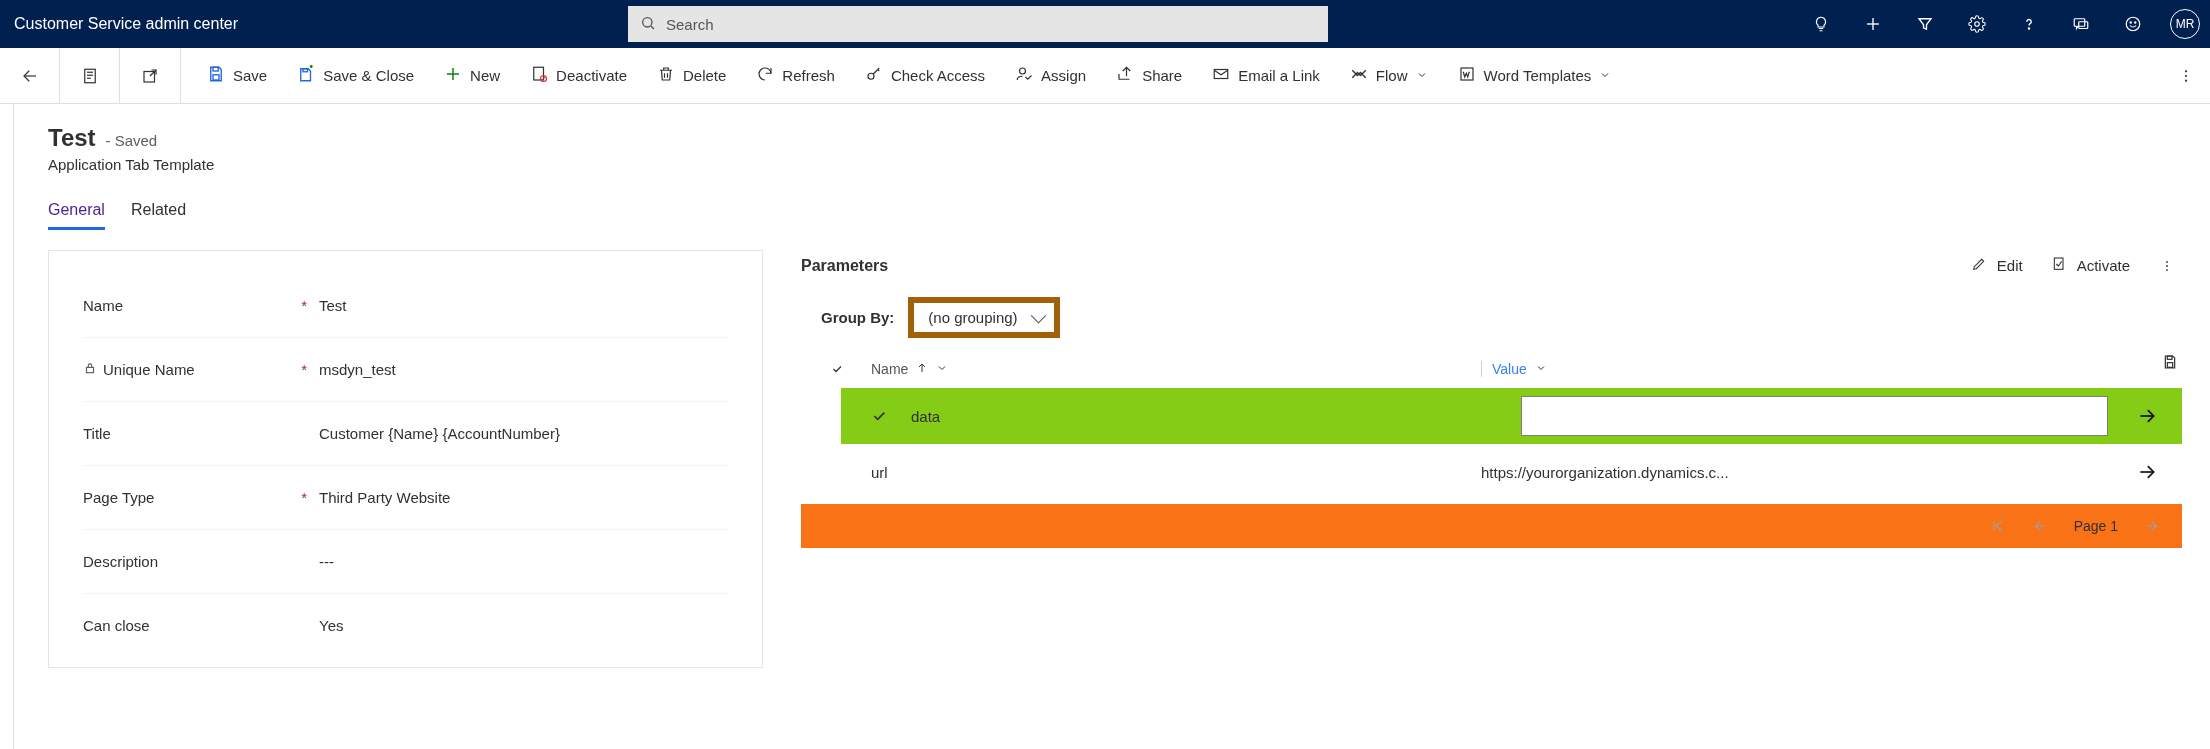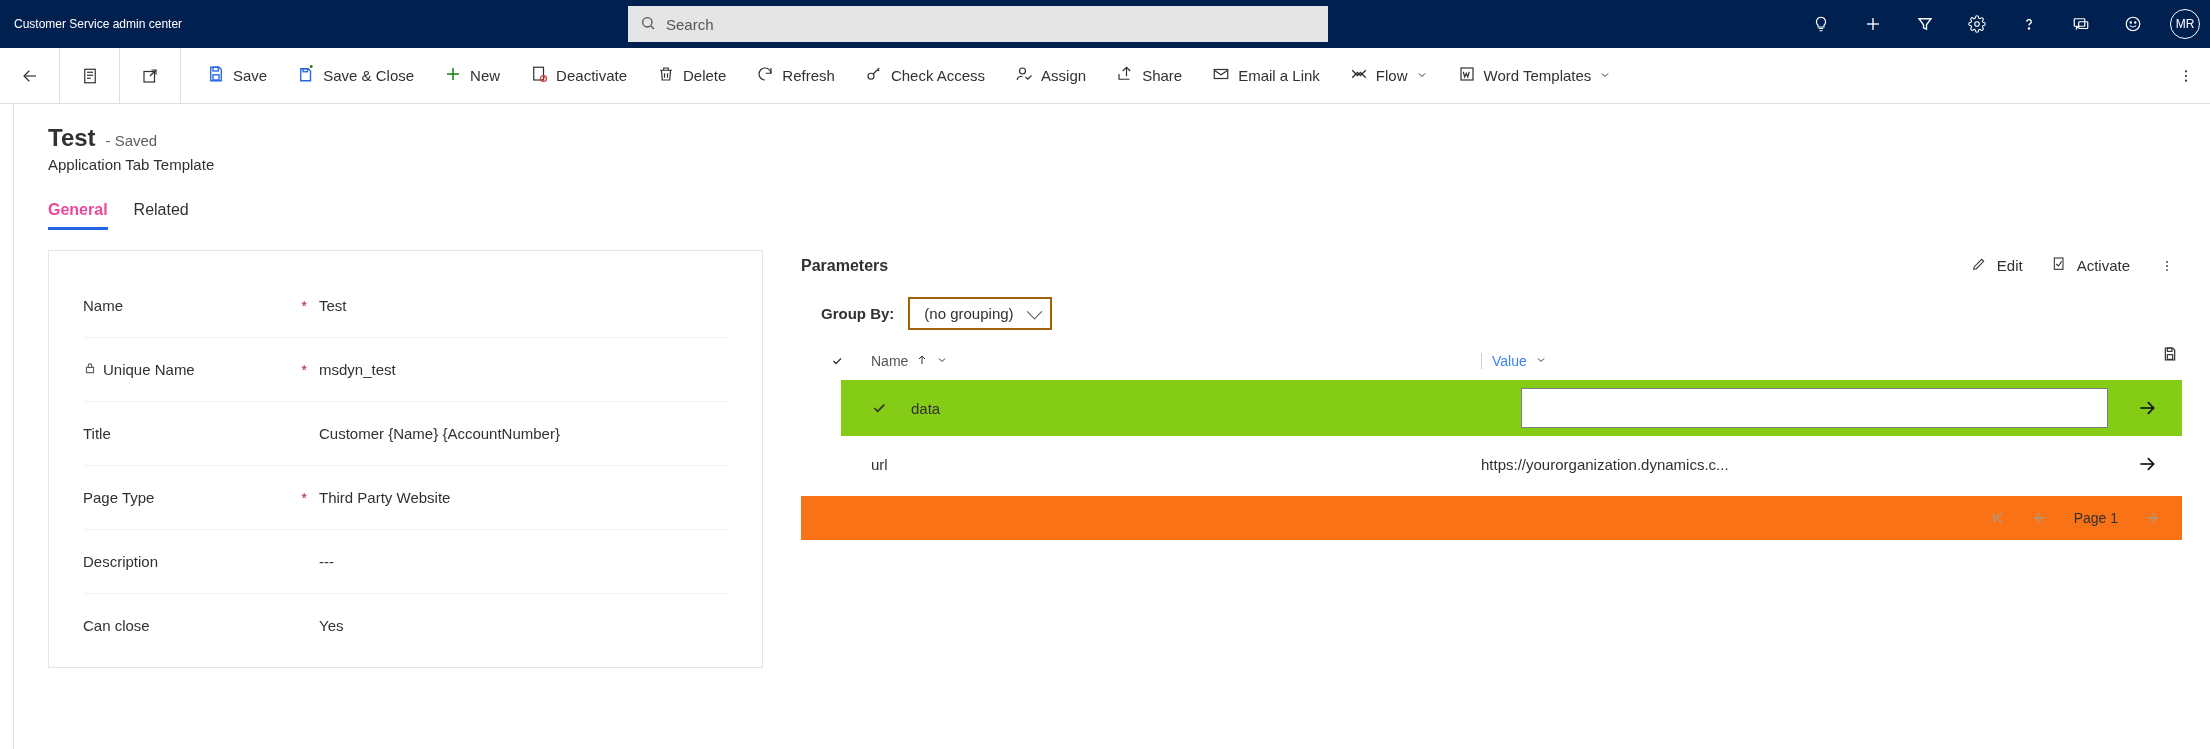--- a/index.html
+++ b/index.html
@@ -16,21 +16,21 @@
   
   .topbar {
     background: #002050;
     color: #fff;
     height: 48px;
     display: flex;
     align-items: center;
   }
   .topbar-title {
     padding-left: 14px;
-    font-size: 12px;
+    font-size: 16px;
     font-weight: 400;
     width: 628px;
     flex-shrink: 0;
   }
   .search-box {
     flex-shrink: 0;
     width: 700px;
     height: 36px;
     background: #e5e5e5;
     display: flex;
@@ -124,21 +124,21 @@
     width:14px;
     background:#fff;
     box-shadow: inset -1px 0 0 #e1dfdd;
   }
   .rec-title { font-size: 24px; font-weight: 600; display:inline; }
   .rec-state { font-size: 15px; color:#605e5c; font-weight:400; margin-left:6px; }
   .rec-subtitle { font-size: 15px; margin-top: 4px; }
 
   .tabs { display:flex; gap:26px; margin-top: 28px; }
   .tab { font-size:16px; padding-bottom:8px; cursor:pointer; border-bottom:3px solid transparent; }
-  .tab.active { font-weight:700; border-bottom-color:#2266e3; color:#ec4899; }
+  .tab.active { font-weight:400; border-bottom-color:#2266e3; color:#4c1d95; }
 
   .panels { display:flex; gap:38px; margin-top:20px; padding-right:28px; }
 
   .panel-left {
     width: 715px; border:1px solid #e5e5e5; padding: 22px 34px 10px 34px;
   }
   .field-row { display:flex; align-items:center; min-height:64px; }
   .field-row + .field-row { border-top:1px solid #f3f2f1; }
   .field-label { width:236px; font-size:15px; color:#323130; display:flex; align-items:center; gap:6px; position:relative; }
   .field-req { color:#a4262c; font-size:15px; position:absolute; right:12px; }
@@ -146,21 +146,21 @@
 
   .panel-right { flex:1; }
   .subgrid-header { display:flex; align-items:center; margin-bottom:12px; }
   .subgrid-title { font-size:16px; font-weight:700; flex:1; }
   .sg-btn { display:flex; align-items:center; gap:10px; font-size:15px; cursor:pointer; padding:6px 14px; }
   .sg-btn svg { width:16px; height:16px; }
   .sg-more { width:30px; display:flex; justify-content:center; cursor:pointer; margin-left:8px; }
 
   .groupby-row { display:flex; align-items:center; gap:14px; padding:4px 0 12px 20px; }
   .groupby-label { font-size:15px; font-weight:700; }
-  .groupby-select { border:2px solid #a16207; padding:6px 36px 6px 14px; font-size:15px; position:relative; background:#fff; cursor:pointer; }
+  .groupby-select { border:6px solid #a16207; padding:6px 36px 6px 14px; font-size:15px; position:relative; background:#fff; cursor:pointer; }
   .groupby-select::after{
     content:""; position:absolute; right:10px; top:50%; width:10px; height:10px;
     border-right:1.5px solid #555; border-bottom:1.5px solid #555;
     transform: translateY(-70%) rotate(45deg);
   }
 
   .grid { position:relative; }
   .grid-head { display:flex; align-items:center; height:38px; padding-left:30px; }
   .col-check { width:40px; display:flex; align-items:center; }
   .col-name { flex:0 0 610px; display:flex; align-items:center; gap:8px; font-size:14px; color:#555; }

